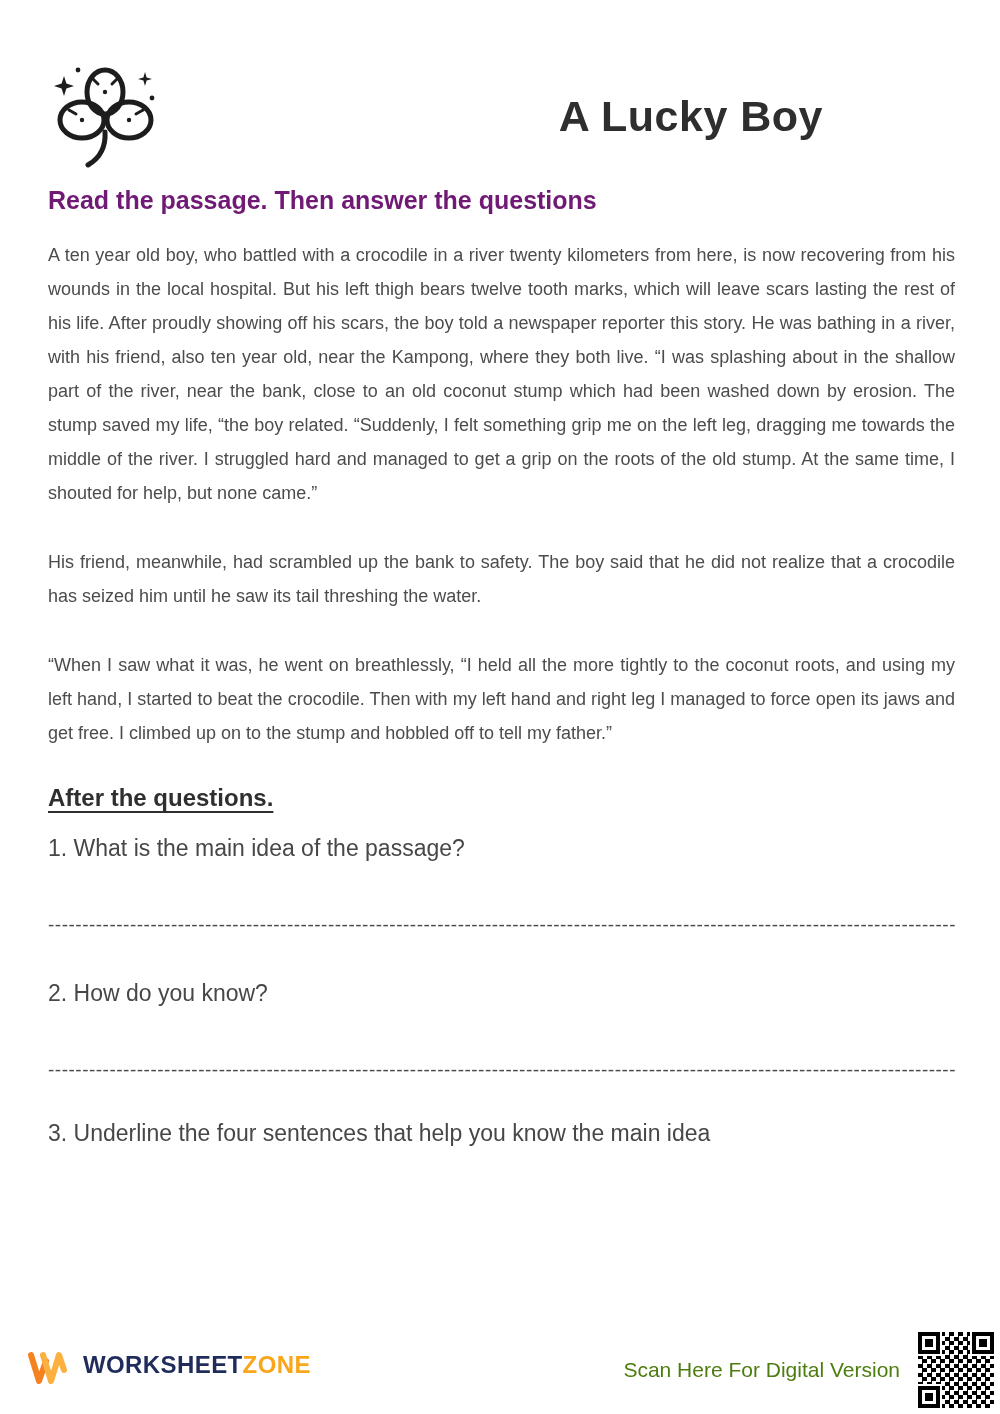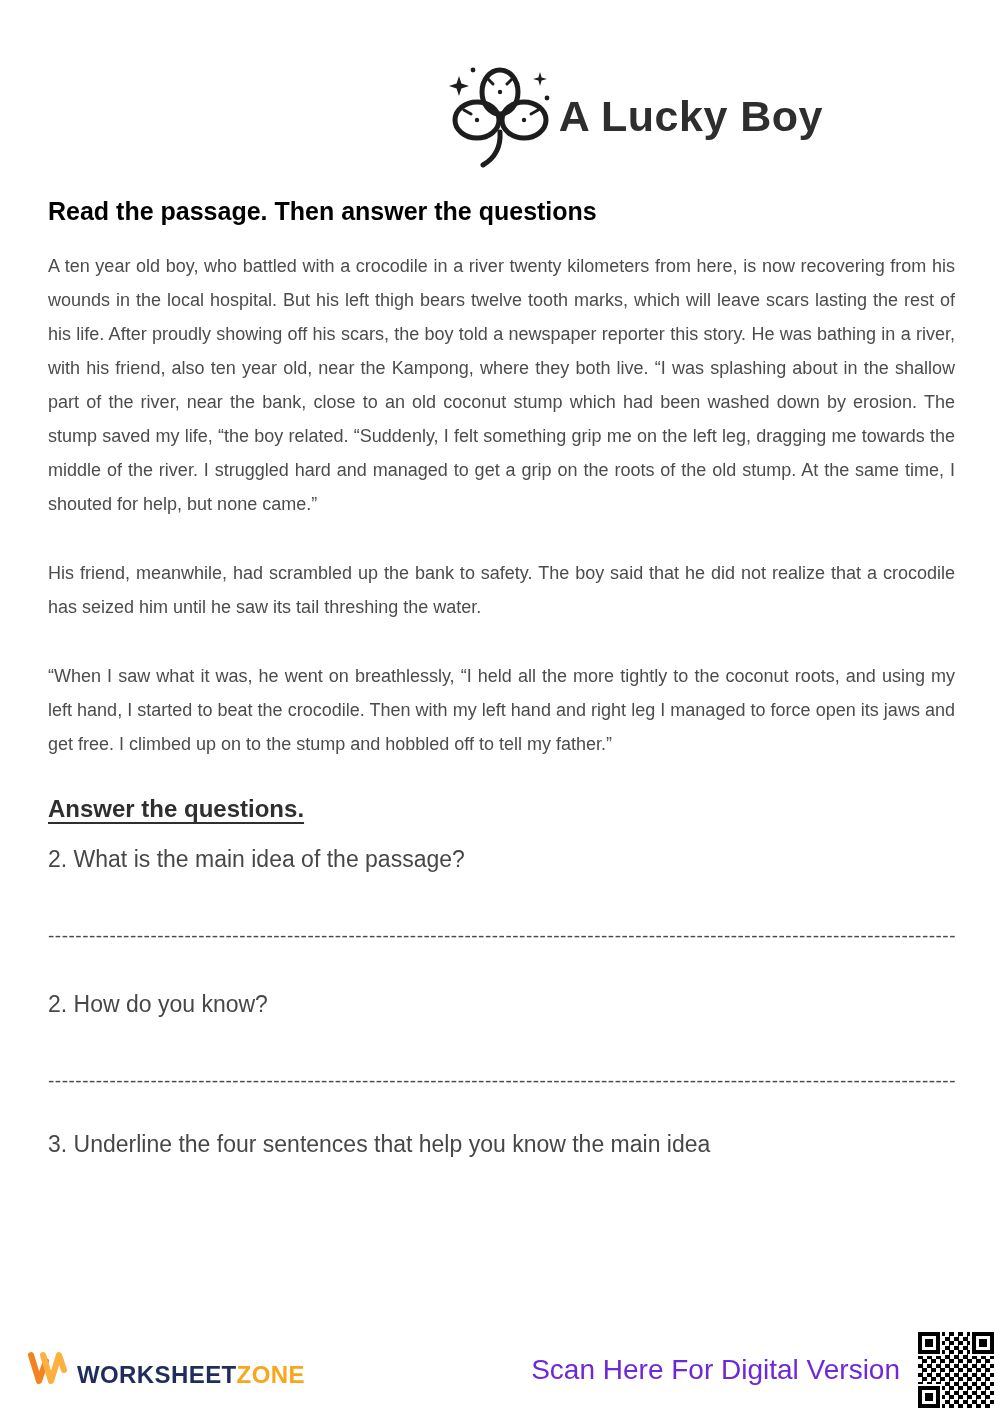--- a/index.html
+++ b/index.html
@@ -15,31 +15,31 @@
   
   .name-row {
     display: flex; justify-content: space-between;
     padding: 0 58px 0 14px;
     font-weight: 700; font-size: 24px; color: #3b3b3b;
     letter-spacing: 0.3px;
   }
 
   
   .title-row {
-    display: flex; align-items: center; justify-content: flex-end;
+    display: flex; align-items: center; justify-content: space-between;
     margin-top: 16px; margin-right: 132px; gap: 4px;
   }
   .clover { display: inline-flex; }
   .title {
     font-size: 43px; font-weight: 700; color: #2e2e2e; letter-spacing: 0.5px;
   }
 
   .instruction {
-    margin-top: 23px;
-    font-size: 25px; font-weight: 700; color: #000000;
+    margin-top: 12px;
+    font-size: 25px; font-weight: 700; color: #701a75;
   }
 
   .para {
     margin-top: 23px;
     font-size: 18px; line-height: 34px; color: #4c4c4c;
     text-align: justify;
   }
   .para + .para { margin-top: 35px; }
 
   .answer-heading {
@@ -60,27 +60,27 @@
     margin-top: 52px;
     font-size: 19px; color: #4a4a4a; letter-spacing: 0.5px;
     white-space: nowrap; overflow: hidden; width: 100%;
   }
 
   
   .footer {
     position: absolute; left: 28px; right: 6px; bottom: 6px;
     display: flex; align-items: center;
   }
-  .brand { display: flex; align-items: flex-end; gap: 9px; cursor: pointer; }
+  .brand { display: flex; align-items: flex-start; gap: 15px; cursor: pointer; }
   .brand-text { font-size: 24px; font-weight: 700; letter-spacing: 0.4px; }
   .brand-worksheet { color: #1f2c5c; }
   .brand-zone { color: #f9a61a; }
   .scan-text {
     margin-left: auto; margin-right: 18px;
-    font-size: 28px; color: #6d28d9;
+    font-size: 21px; color: #4d7c0f;
   }
   .qr {
     width: 76px; height: 76px; position: relative; flex: 0 0 auto;
     background: repeating-conic-gradient(#000 0% 25%, #fff 0% 50%);
     background-size: 9px 9px;
     outline: 3px solid #fff;
   }
   .f {
     position: absolute; width: 22px; height: 22px;
     border: 4px solid #000; background: #fff;
@@ -127,23 +127,23 @@
     </span>
     <h1 class="title">A Lucky Boy</h1>
   </div>
 
   <h2 class="instruction">Read the passage. Then answer the questions</h2>
 
   <p class="para">A ten year old boy, who battled with a crocodile in a river twenty kilometers from here, is now recovering from his wounds in the local hospital. But his left thigh bears twelve tooth marks, which will leave scars lasting the rest of his life. After proudly showing off his scars, the boy told a newspaper reporter this story. He was bathing in a river, with his friend, also ten year old, near the Kampong, where they both live. “I was splashing about in the shallow part of the river, near the bank, close to an old coconut stump which had been washed down by erosion. The stump saved my life, “the boy related. “Suddenly, I felt something grip me on the left leg, dragging me towards the middle of the river. I struggled hard and managed to get a grip on the roots of the old stump. At the same time, I shouted for help, but none came.”</p>
   <p class="para">His friend, meanwhile, had scrambled up the bank to safety. The boy said that he did not realize that a crocodile has seized him until he saw its tail threshing the water.</p>
   <p class="para">“When I saw what it was, he went on breathlessly, “I held all the more tightly to the coconut roots, and using my left hand, I started to beat the crocodile. Then with my left hand and right leg I managed to force open its jaws and get free. I climbed up on to the stump and hobbled off to tell my father.”</p>
 
-  <h3 class="answer-heading">Answer the questions.</h3>
+  <h3 class="answer-heading">After the questions.</h3>
 
-  <p class="question q1">2. What is the main idea of the passage?</p>
+  <p class="question q1">1. What is the main idea of the passage?</p>
   <div class="answer-line">------------------------------------------------------------------------------------------------------------------------------------------------------</div>
 
   <p class="question q2">2. How do you know?</p>
   <div class="answer-line">------------------------------------------------------------------------------------------------------------------------------------------------------</div>
 
   <p class="question q3">3. Underline the four sentences that help you know the main idea</p>
 </div>
 
 <div class="footer">
   <div class="brand">

